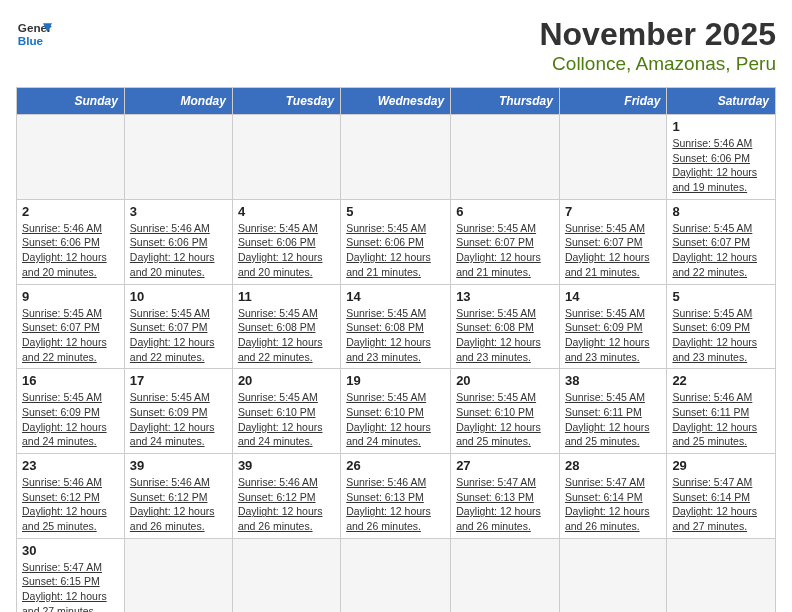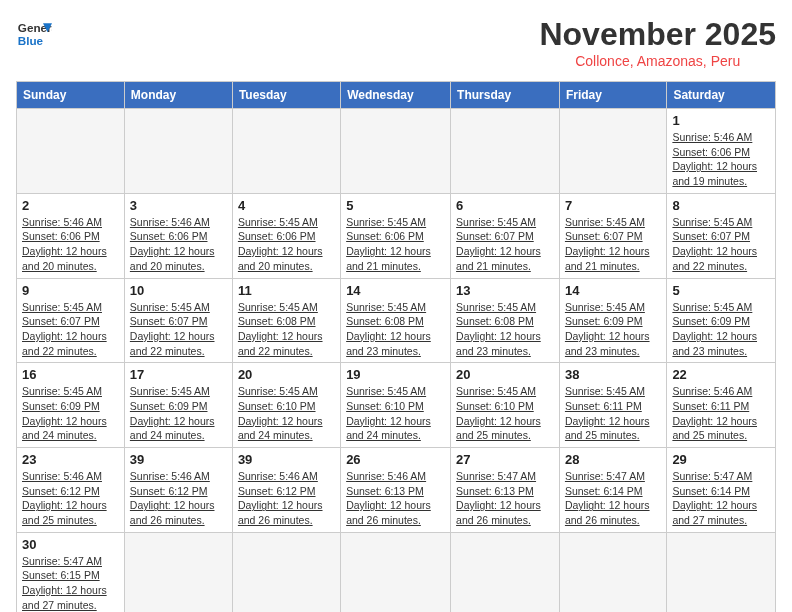--- a/index.html
+++ b/index.html
@@ -19,45 +19,46 @@
     .logo-area {
       display: flex;
       align-items: center;
       gap: 6px;
     }
     .logo-icon {
       width: 36px;
       height: 36px;
     }
     .title-area {
-      text-align: center;
+      text-align: right;
       margin-left: 12px;
     }
     .main-title {
       font-size: 32px;
       font-weight: bold;
       color: #333;
     }
     .subtitle {
-      font-size: 14px;
-      color: #ef4444;
+      font-size: 19px;
+      color: #4d7c0f;
     }
     table {
       width: 100%;
       border-collapse: collapse;
       font-size: 11px;
     }
     thead tr th {
       background-color: #3a6ebf;
       color: #fff;
-      text-align: left;
+      text-align: right;
       padding: 6px 6px;
       font-size: 12px;
       font-weight: bold;
       border: 1px solid #ccc;
+      font-style: italic;
     }
     tbody tr td {
       border: 1px solid #ccc;
       vertical-align: top;
       padding: 4px 5px;
       background: #fff;
       min-height: 60px;
       width: 113px;
     }
     tbody tr td.empty-cell {

